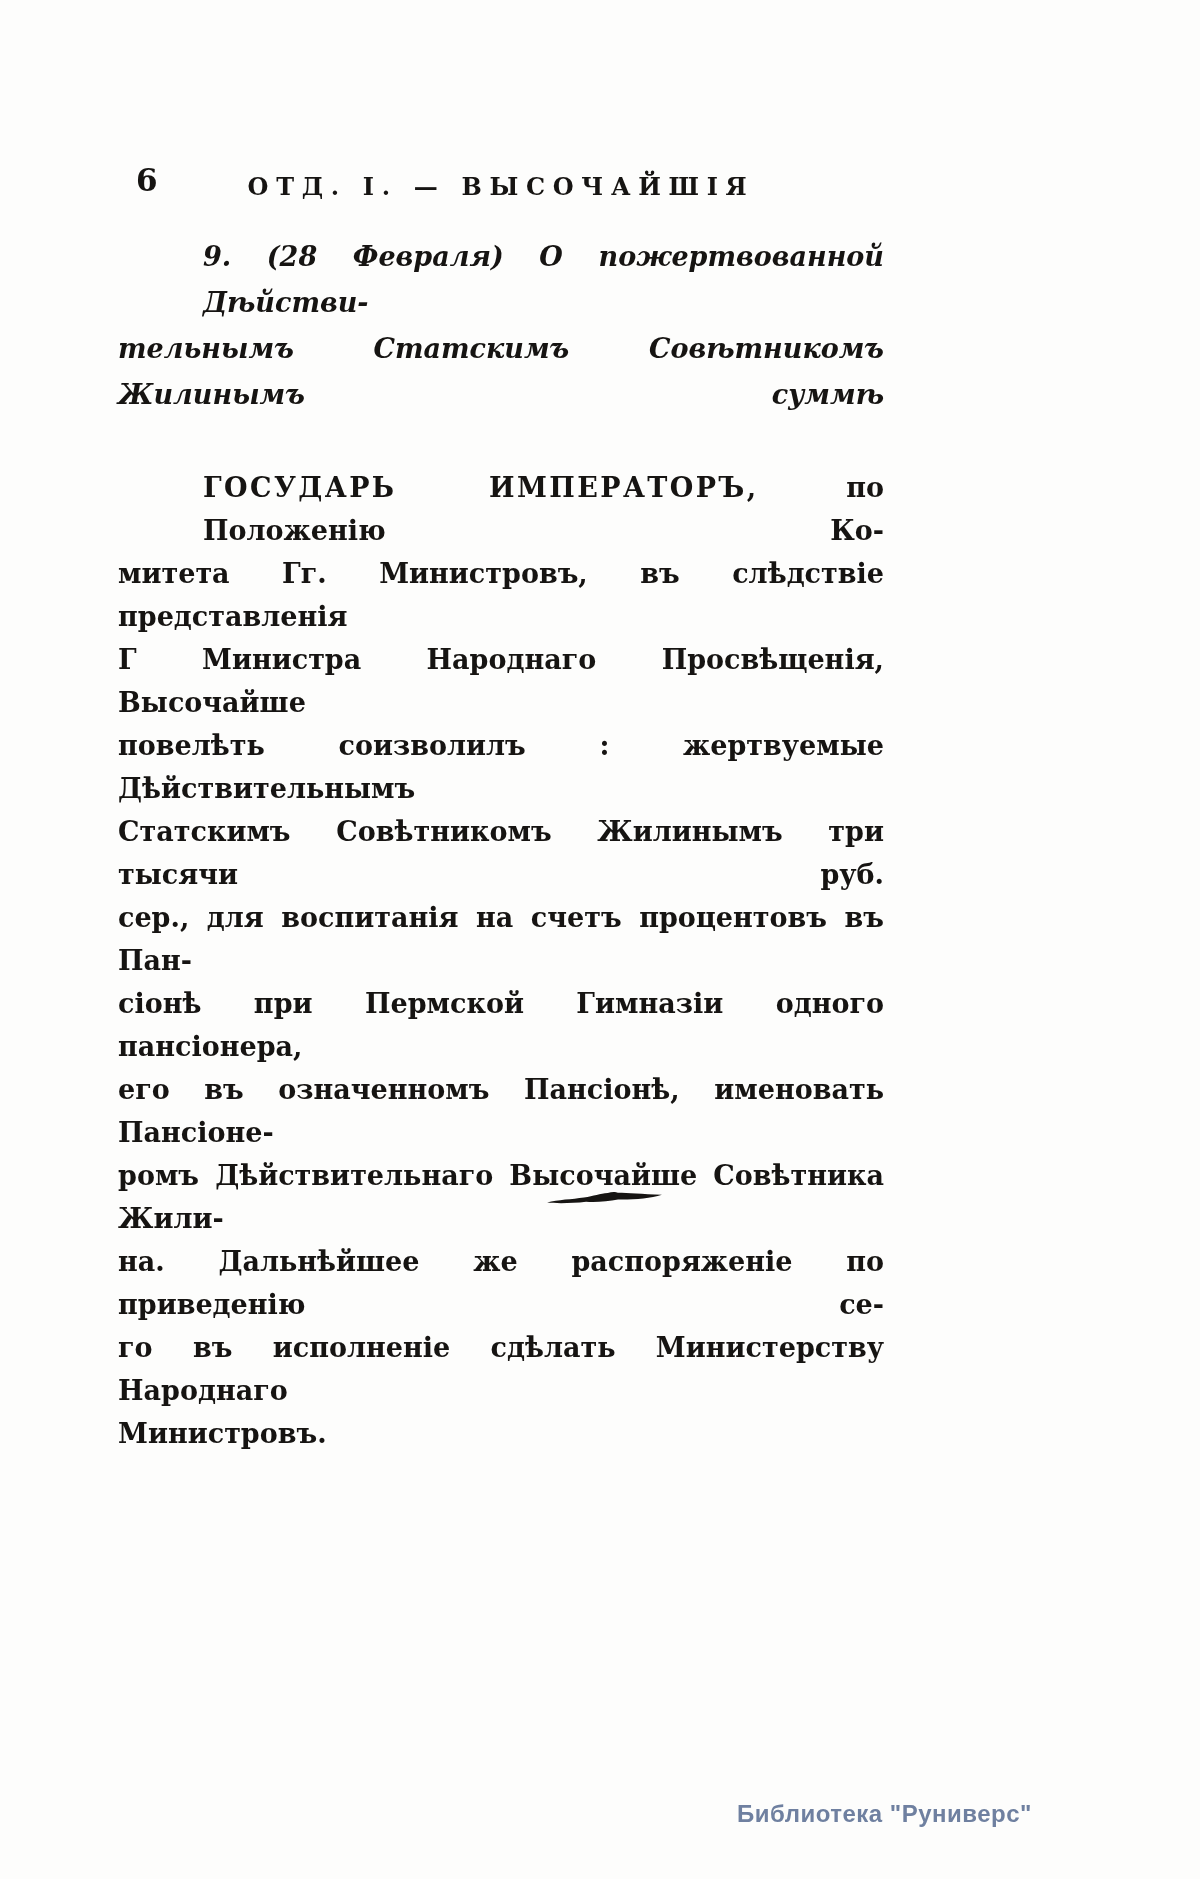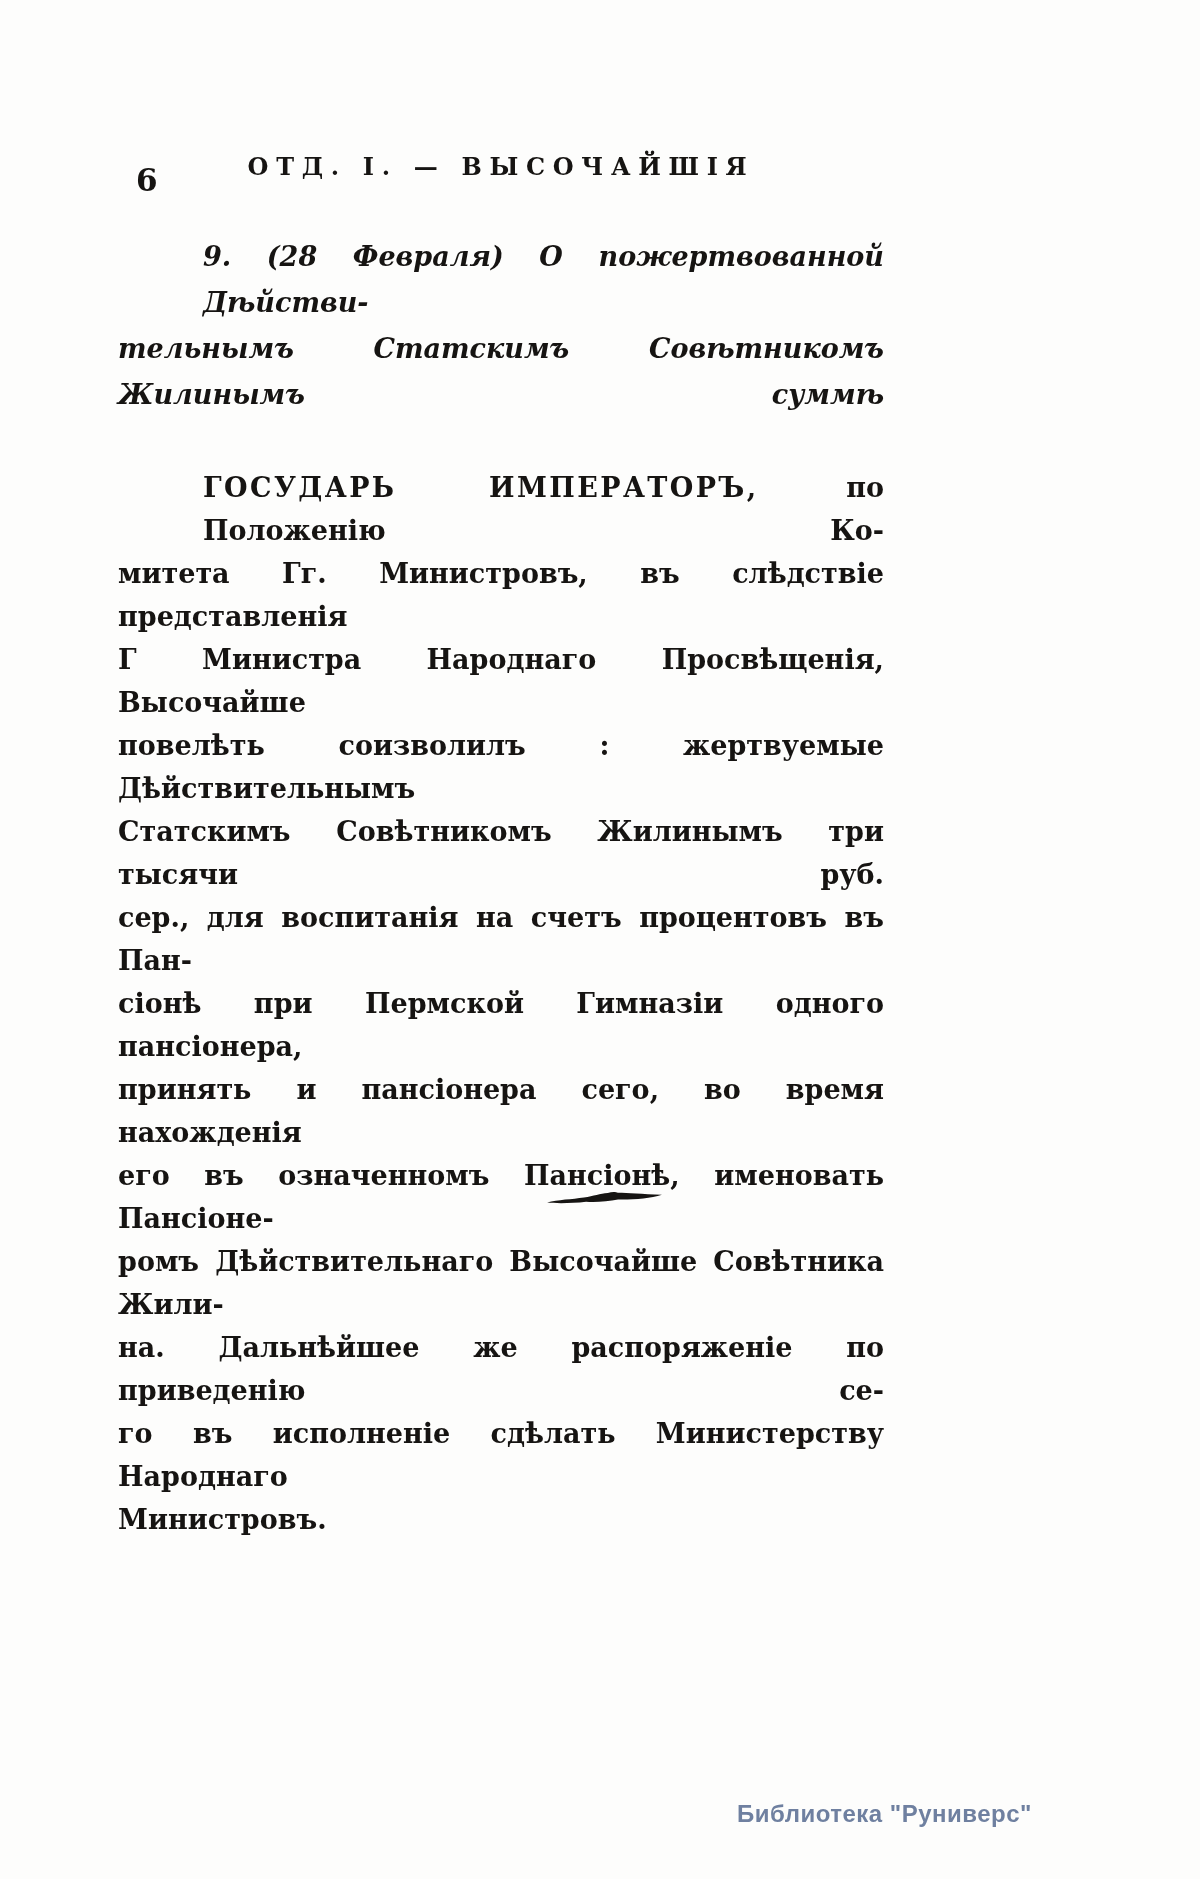--- a/index.html
+++ b/index.html
@@ -11,21 +11,21 @@
     background:#fdfdfc;
     color:#161412;
     overflow:hidden;
   }
   
   .page-number{
     position:absolute;left:136px;top:162px;
     font-size:31px;font-weight:bold;letter-spacing:1px;
   }
   .running-head{
-    position:absolute;left:118px;top:152px;width:766px;
+    position:absolute;left:118px;top:172px;width:766px;
     text-align:center;
     font-size:24px;font-weight:bold;
     letter-spacing:0.32em;
     white-space:nowrap;
   }
   
   .text-block{
     position:absolute;left:118px;top:234px;width:766px;
   }
   .para{font-weight:bold;}
@@ -76,21 +76,20 @@
         <div class="line"><span>тельнымъ Статскимъ Совѣтникомъ Жилинымъ суммѣ</span></div>
       </div>
       <div class="para para-roman">
         <div class="line indent"><span class="seg-caps">ГОСУДАРЬ ИМПЕРАТОРЪ</span><span>, по Положенію Ко-</span></div>
         <div class="line"><span>митета Гг. Министровъ, въ слѣдствіе представленія</span></div>
         <div class="line"><span>Г Министра Народнаго Просвѣщенія, Высочайше</span></div>
         <div class="line"><span>повелѣть соизволилъ : жертвуемые Дѣйствительнымъ</span></div>
         <div class="line"><span>Статскимъ Совѣтникомъ Жилинымъ три тысячи руб.</span></div>
         <div class="line"><span>сер., для воспитанія на счетъ процентовъ въ Пан-</span></div>
         <div class="line"><span>сіонѣ при Пермской Гимназіи одного пансіонера,</span></div>
-        <div class="line"><span>принять и пансіонера сего, во время нахожденія</span></div>
         <div class="line"><span>его въ означенномъ Пансіонѣ, именовать </span><span class="seg-italic">Пансіоне-</span></div>
         <div class="line"><span class="seg-italic">ромъ Дѣйствительнаго Высочайше Совѣтника Жили-</span></div>
         <div class="line"><span class="seg-italic">на.</span><span> Дальнѣйшее же распоряженіе по приведенію се-</span></div>
         <div class="line"><span>го въ исполненіе сдѣлать Министерству Народнаго</span></div>
         <div class="line last"><span>Министровъ.</span></div>
       </div>
     </div>
 
   <div class="section-divider">
     <svg width="118" height="18" viewBox="0 0 118 18" xmlns="http://www.w3.org/2000/svg">

